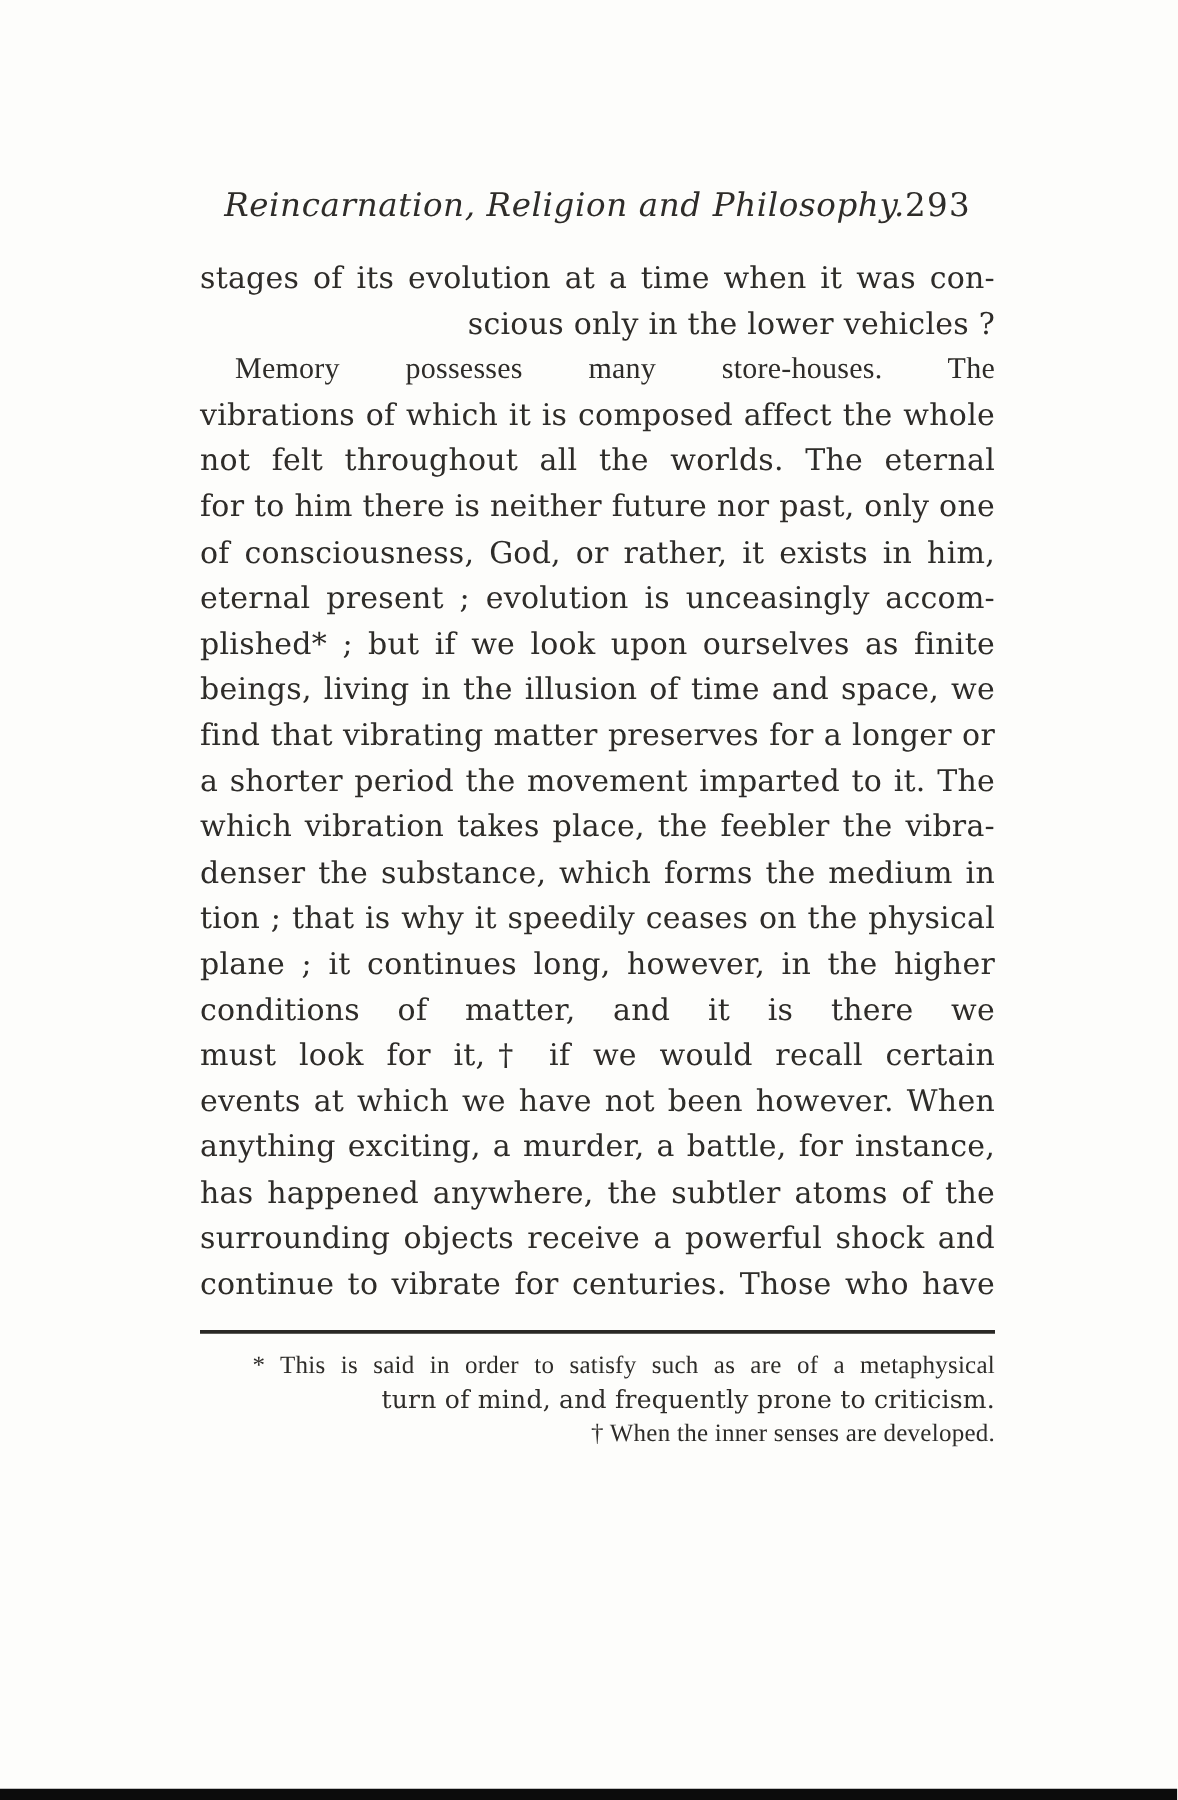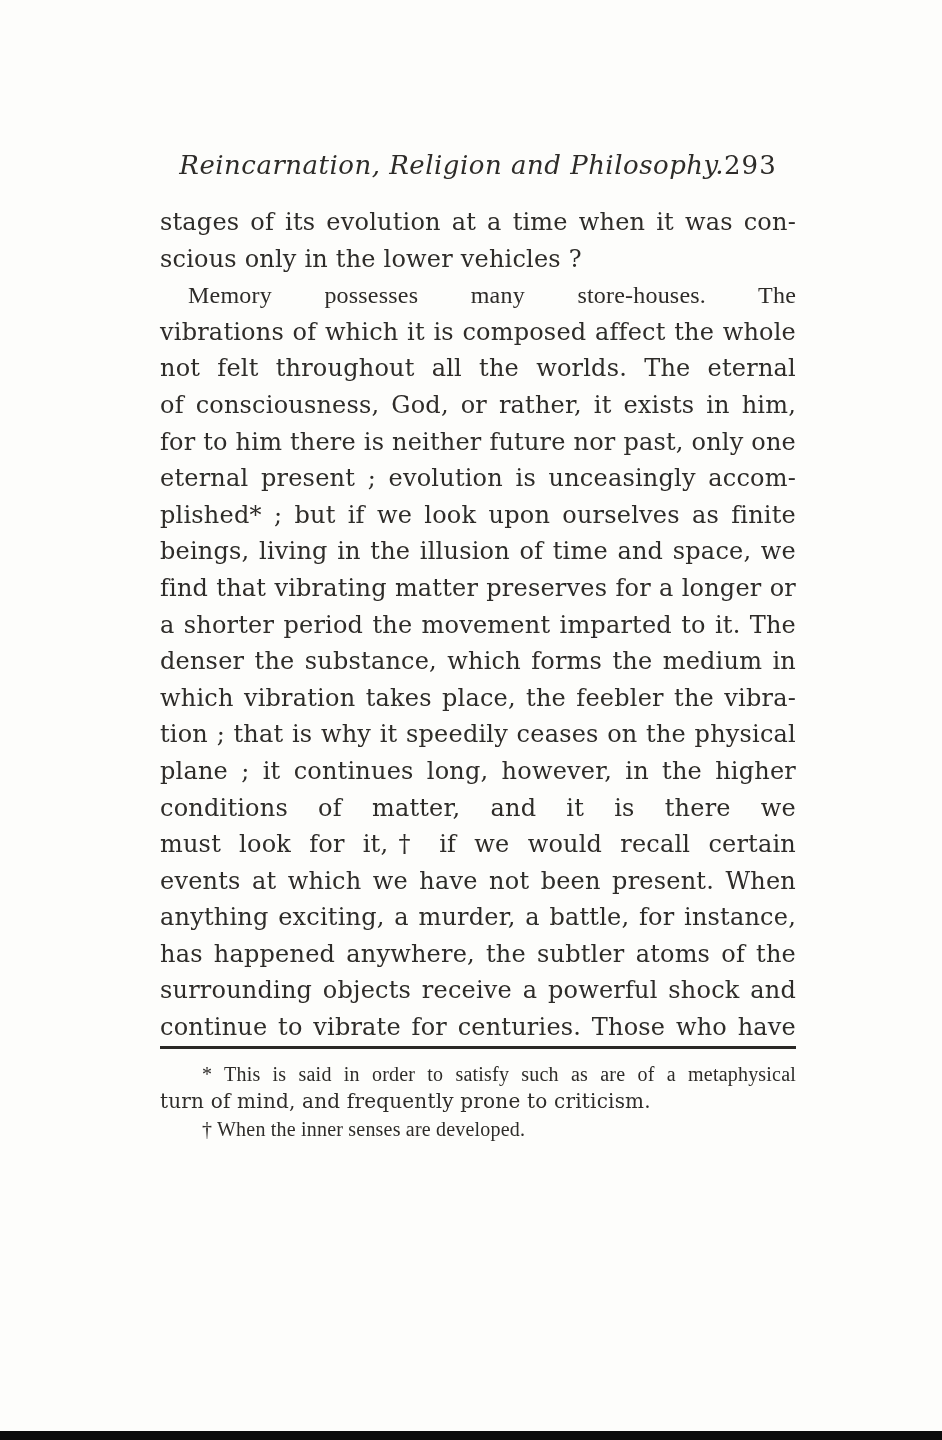--- a/index.html
+++ b/index.html
@@ -37,33 +37,34 @@
   }
   .running-header .pageno {
     letter-spacing: 1px;
   }
   .body-text {
     font-size: 24px;
     line-height: 36.6px;
     letter-spacing: 0.2px;
   }
   .line {
-    text-align: left;
+    text-align: right;
     white-space: normal;
     min-height: 36.6px;
   }
   .line.just {
     text-align: justify;
     text-align-last: justify;
   }
   .line.indent {
     text-indent: 28px;
     font-family: Liberation Serif, serif;
   }
   .footnote-block {
+    margin-top: 18px;
   }
   .footnote-rule {
     border: none;
     border-top: 3px solid #2a2825;
     width: 100%;
     margin-bottom: 12px;
   }
   .footnotes {
     font-size: 20px;
     line-height: 27.5px;
@@ -90,34 +91,34 @@
       <span class="title">Reincarnation, Religion and Philosophy.</span>
       <span class="pageno">293</span>
     </div>
 
     <div class="body-text">
         <div class="line just">stages of its evolution at a time when it was con-</div>
         <div class="line">scious only in the lower vehicles ?</div>
         <div class="line indent just">Memory possesses many store-houses. The</div>
         <div class="line just">vibrations of which it is composed affect the whole</div>
         <div class="line just">not felt throughout all the worlds. The eternal</div>
+        <div class="line just">for to him there is neither future nor past, only one</div>
         <div class="line just">of consciousness, God, or rather, it exists in him,</div>
-        <div class="line just">for to him there is neither future nor past, only one</div>
         <div class="line just">eternal present ; evolution is unceasingly accom-</div>
         <div class="line just">plished* ; but if we look upon ourselves as finite</div>
         <div class="line just">beings, living in the illusion of time and space, we</div>
         <div class="line just">find that vibrating matter preserves for a longer or</div>
         <div class="line just">a shorter period the movement imparted to it. The</div>
+        <div class="line just">which vibration takes place, the feebler the vibra-</div>
         <div class="line just">denser the substance, which forms the medium in</div>
-        <div class="line just">which vibration takes place, the feebler the vibra-</div>
         <div class="line just">tion ; that is why it speedily ceases on the physical</div>
         <div class="line just">plane ; it continues long, however, in the higher</div>
         <div class="line just">conditions of matter, and it is there we</div>
         <div class="line just">must look for it,† if we would recall certain</div>
-        <div class="line just">events at which we have not been present. When</div>
+        <div class="line just">events at which we have not been however. When</div>
         <div class="line just">anything exciting, a murder, a battle, for instance,</div>
         <div class="line just">has happened anywhere, the subtler atoms of the</div>
         <div class="line just">surrounding objects receive a powerful shock and</div>
         <div class="line just">continue to vibrate for centuries. Those who have</div>
       </div>
 
     <div class="footnote-block">
       <hr class="footnote-rule">
       <div class="footnotes">
           <div class="line indent just">* This is said in order to satisfy such as are of a metaphysical</div>

